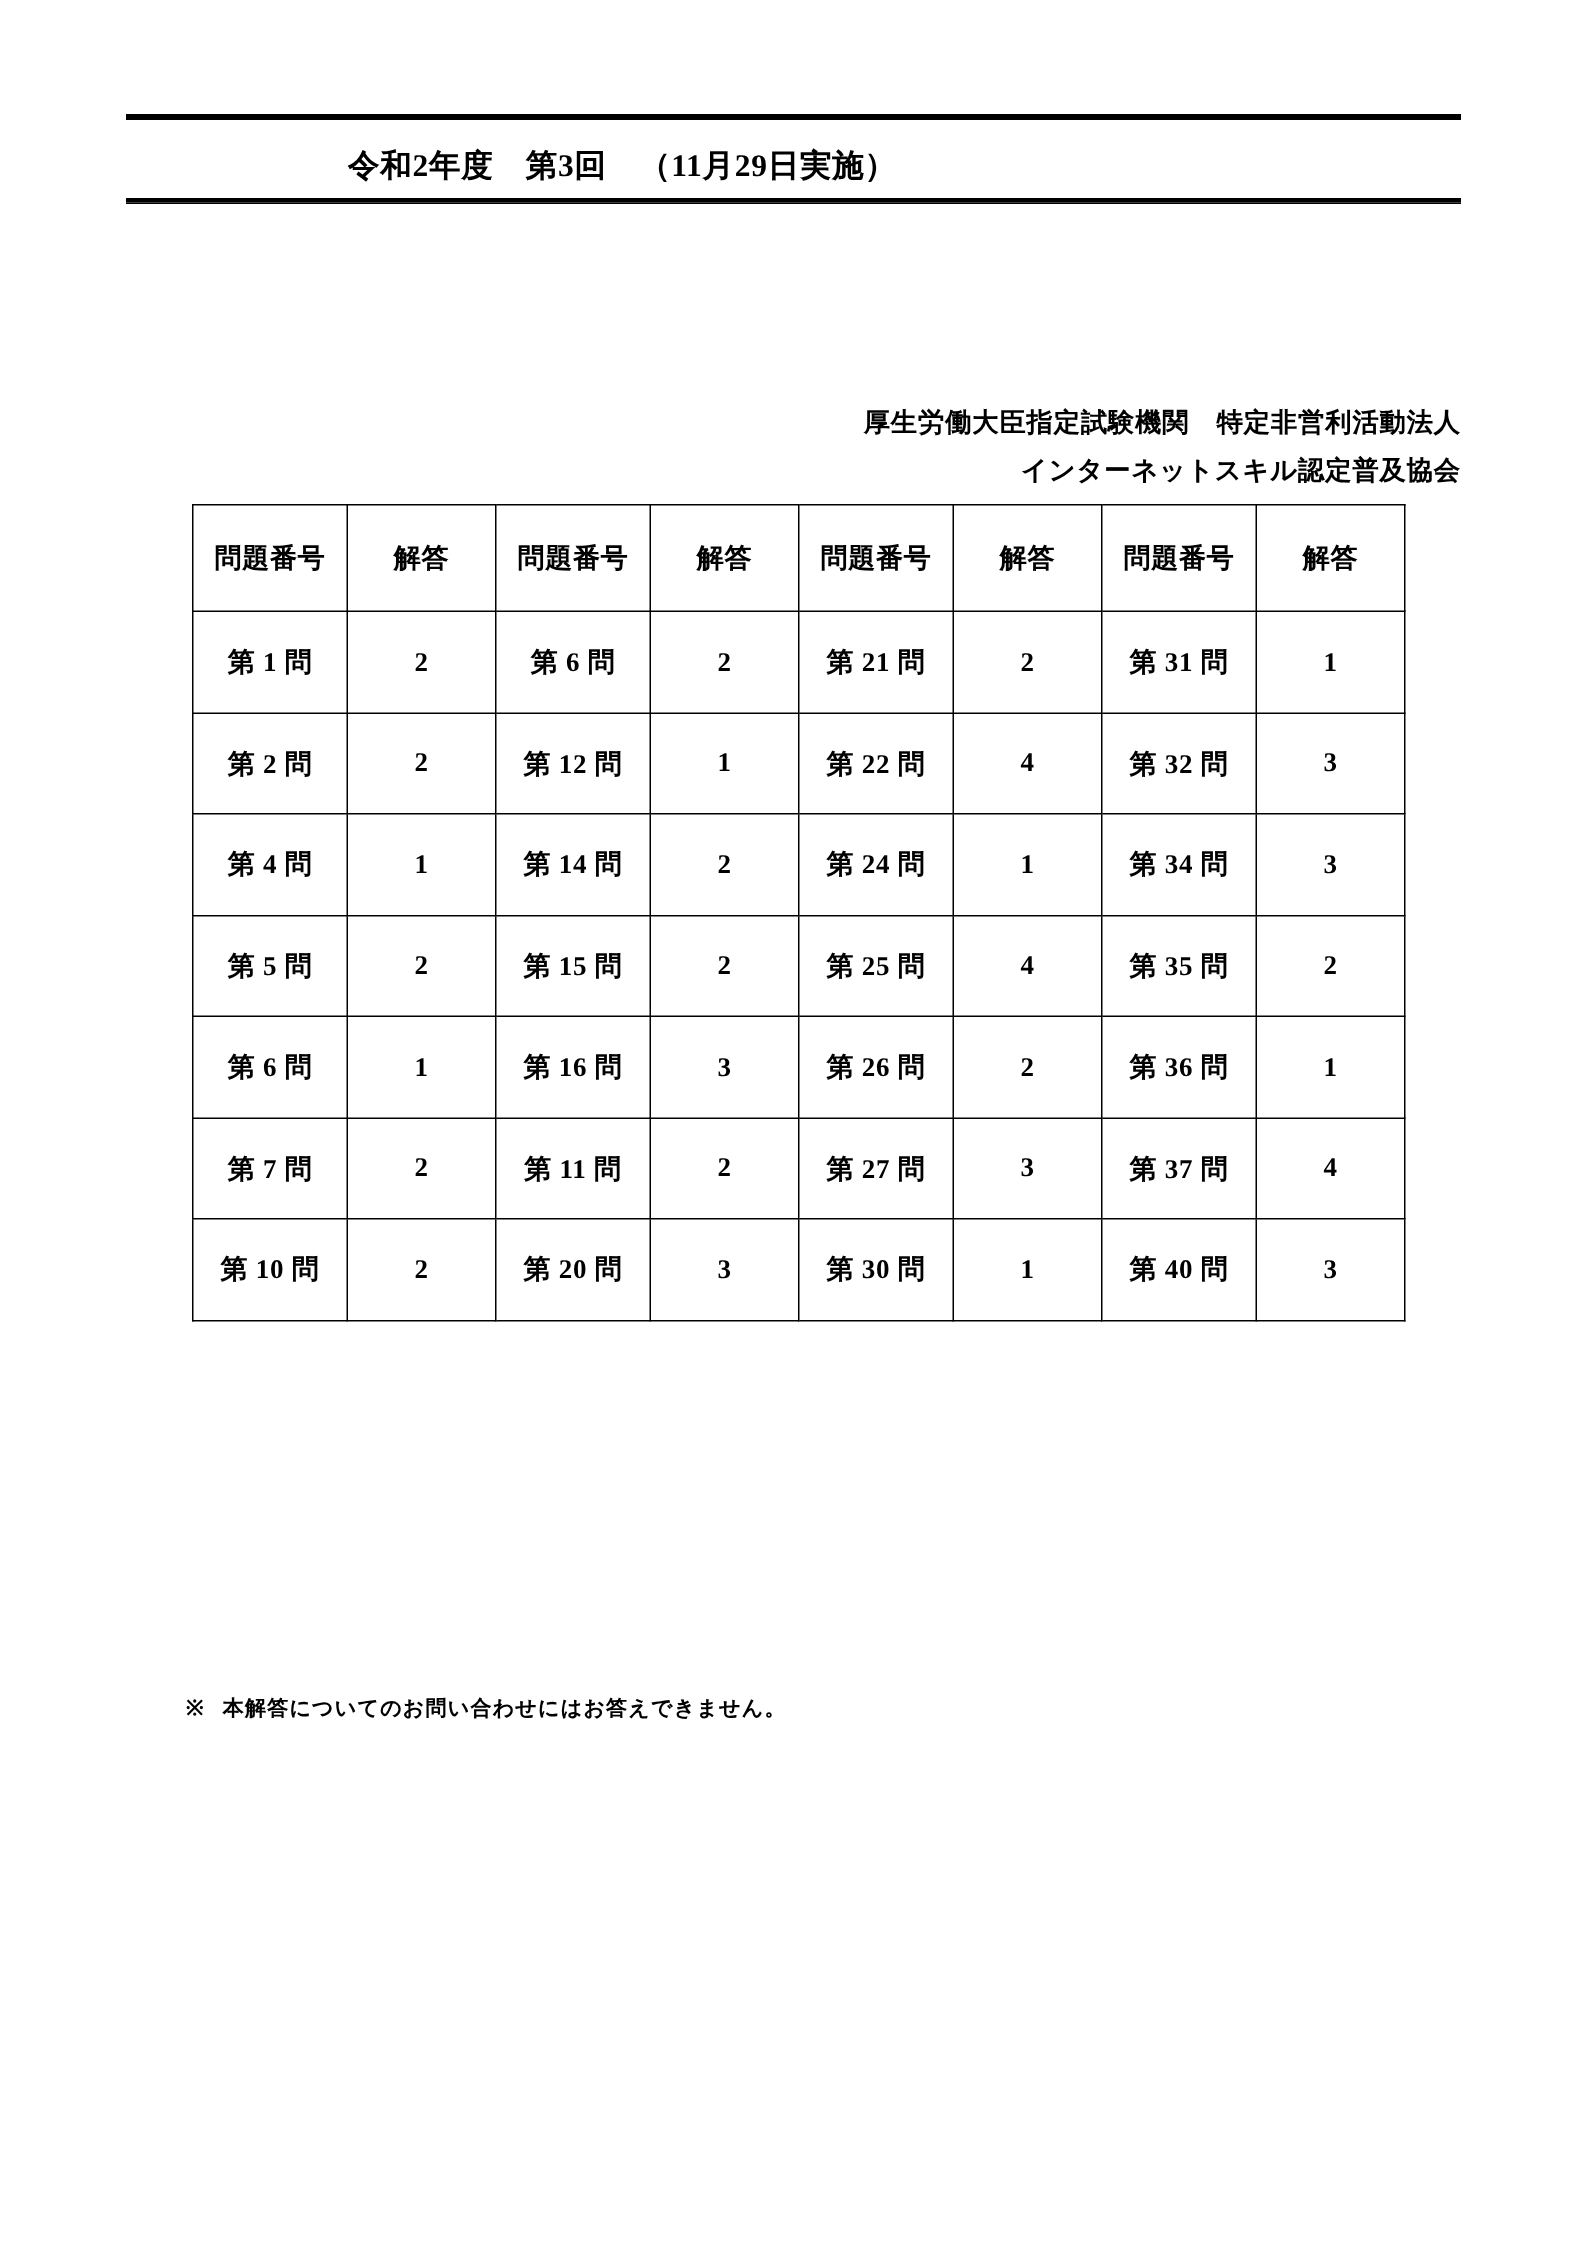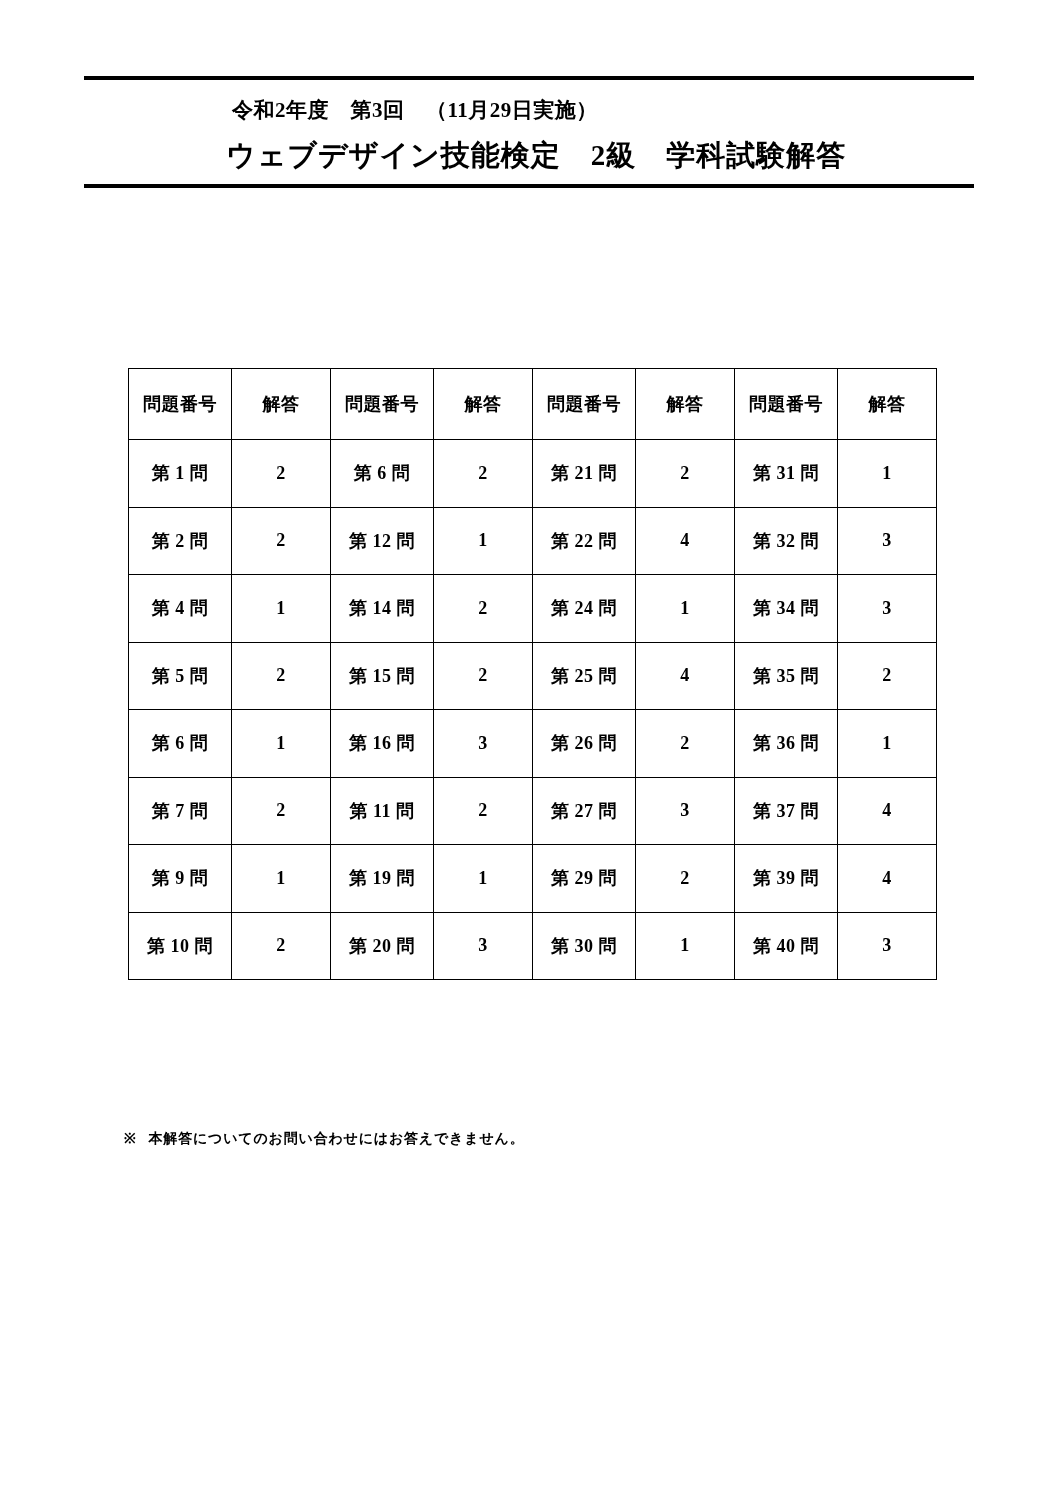--- a/index.html
+++ b/index.html
@@ -67,21 +67,21 @@
     font-size: 17.5px;
     line-height: 1.85;
     font-weight: bold;
     letter-spacing: 0.6px;
   }
 
   
   .answer-table {
     position: absolute;
     left: 128px;
-    top: 368px;
+    top: 336px;
     border-collapse: collapse;
     table-layout: fixed;
   }
   .answer-table td, .answer-table th {
     border: 1.6px solid #000;
     text-align: center;
     vertical-align: middle;
     font-size: 18px;
     font-weight: bold;
     letter-spacing: 0.5px;
@@ -107,24 +107,27 @@
   .note .mark { margin-right: 12px; }
 </style>
 </head>
 <body>
 
 <div class="page">
 
   <div class="header-block">
     <div class="rule-top"></div>
     <div class="subtitle-line">令和2年度　第3回　（11月29日実施）</div>
-    <div class="main-title">ウェブデザイン技能検定　2級　学科試験解答</div>
     <div class="rule-double"></div>
   </div>
 
+  <div class="issuer">
+    <div>厚生労働大臣指定試験機関　特定非営利活動法人</div>
+    <div>インターネットスキル認定普及協会</div>
+  </div>
 
   <table class="answer-table">
     <thead>
       <tr>
         <th class="col-q">問題番号</th>
         <th class="col-a">解答</th>
         <th class="col-q">問題番号</th>
         <th class="col-a">解答</th>
         <th class="col-q">問題番号</th>
         <th class="col-a">解答</th>
@@ -187,30 +190,20 @@
         <td>第 7 問</td>
         <td class="num-cell">2</td>
         <td>第 11 問</td>
         <td class="num-cell">2</td>
         <td>第 27 問</td>
         <td class="num-cell">3</td>
         <td>第 37 問</td>
         <td class="num-cell">4</td>
       </tr>
       <tr>
-        <td>第 9 問</td>
-        <td class="num-cell">1</td>
-        <td>第 19 問</td>
-        <td class="num-cell">1</td>
-        <td>第 29 問</td>
-        <td class="num-cell">2</td>
-        <td>第 39 問</td>
-        <td class="num-cell">4</td>
-      </tr>
-      <tr>
         <td>第 10 問</td>
         <td class="num-cell">2</td>
         <td>第 20 問</td>
         <td class="num-cell">3</td>
         <td>第 30 問</td>
         <td class="num-cell">1</td>
         <td>第 40 問</td>
         <td class="num-cell">3</td>
       </tr>
     </tbody>

